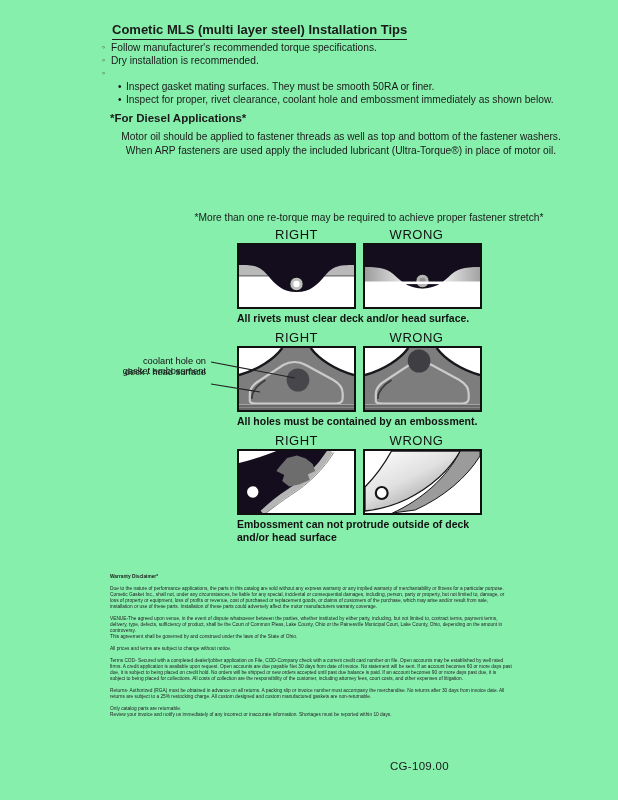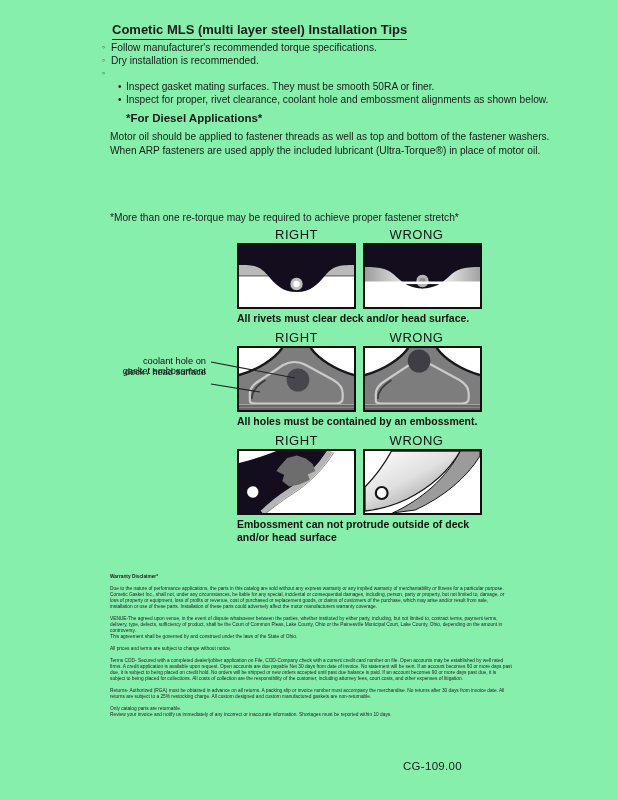--- a/index.html
+++ b/index.html
@@ -9,46 +9,46 @@
   }
   .title { position:absolute; left:112px; top:22px; font-size:13px; font-weight:bold; }
   .title span { border-bottom:1.5px solid #1a1a1a; padding-bottom:2px; }
 
   .bullets { position:absolute; left:102px; top:41px; width:475px; font-size:10.2px; line-height:13px; }
   .bullet { display:flex; }
   .bullet .mk { width:9px; flex:0 0 9px; font-size:9px; color:#444; }
   .sub { margin-left:16px; }
   .sub .mk { width:8px; flex:0 0 8px; font-size:10px; color:#111; }
 
-  .diesel-heading { position:absolute; left:110px; top:112px; font-size:11.5px; font-weight:bold;margin-left:16px; }
-  .para { position:absolute; left:110px; width:462px; font-size:10.2px; line-height:13.5px; }
+  .diesel-heading { position:absolute; left:110px; top:112px; font-size:11.5px; font-weight:bold; }
+  .para { position:absolute; left:110px; width:462px; font-size:10.2px; line-height:13.5px;text-align:center; }
   .p1 { top:130px; }
   .p2 { top:166px; }
-  .note { top:211px; }
+  .note { top:211px;margin-left:28px; }
 
   .diagrams { position:absolute; left:237px; top:227px; width:247px; }
   .lbl-row { display:flex; gap:1px; height:16px; }
   .lbl-row span { width:119px; text-align:center; font-size:13px; letter-spacing:0.5px; color:#111; }
   .panel-row { display:flex; gap:7px; }
   .panel { width:119px; height:66px; border:2px solid #101010; box-sizing:border-box; position:relative; }
   .panel svg { display:block; width:100%; height:100%; }
   .caption { font-size:10.5px; font-weight:bold; line-height:13px; margin:3px 0 5px 0; color:#111; }
   .caption2 { margin-bottom:16px; }
 
   .callout { position:absolute; text-align:right; font-size:9.3px; line-height:10.5px; color:#111; }
   .callout1 { left:114px; top:346px; width:92px;margin-top:10px; }
   .callout2 { left:104px; top:366px; width:102px; }
   .leaders { position:absolute; left:206px; top:352px; width:96px; height:48px; }
 
   .disclaimer { position:absolute; left:110px; top:574px; width:402px; font-size:4.8px; line-height:6px; color:#222; }
   .disclaimer .dh { font-weight:bold; margin-bottom:6px; }
   .disclaimer p { margin:0 0 6px 0; }
   .disclaimer p.tight { margin-bottom:0; }
 
-  .page-number { position:absolute; left:403px; top:760px; font-size:11.5px; letter-spacing:0.3px; color:#1a1a1a; }
+  .page-number { position:absolute; left:390px; top:760px; font-size:11.5px; letter-spacing:0.3px; color:#1a1a1a; }
 </style>
 </head>
 <body>
 
 <div class="page">
 
   <div class="title">
     <span>Cometic MLS (multi layer steel) Installation Tips</span>
   </div>
 
@@ -63,21 +63,21 @@
       </div>
     <div class="bullet">
         <span class="mk">◦</span>
       </div>
     <div class="bullet sub">
         <span class="mk">•</span>
         <span>Inspect gasket mating surfaces.  They must be smooth 50RA or finer.</span>
       </div>
     <div class="bullet sub">
         <span class="mk">•</span>
-        <span>Inspect for proper, rivet clearance, coolant hole and embossment alignments as shown below.</span>
+        <span>Inspect for proper, rivet clearance, coolant hole and embossment immediately as shown below.</span>
       </div>
   </div>
 
   <div class="diesel-heading">*For Diesel Applications*</div>
   <div class="para p1">Motor oil should be applied to fastener threads as well as top and bottom of the fastener washers. When ARP fasteners are used apply the included lubricant (Ultra-Torque®) in place of motor oil.</div>
   <div class="para note">*More than one re-torque may be required to achieve proper fastener stretch*</div>
 
   <div class="diagrams">
 
     <div class="lbl-row">

